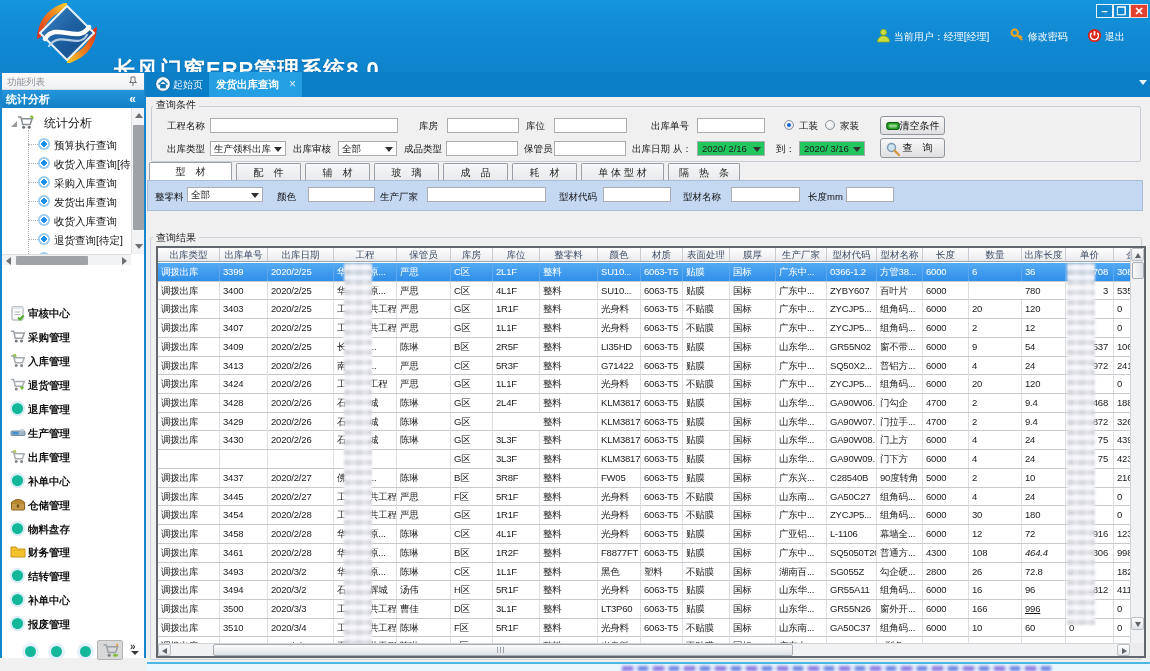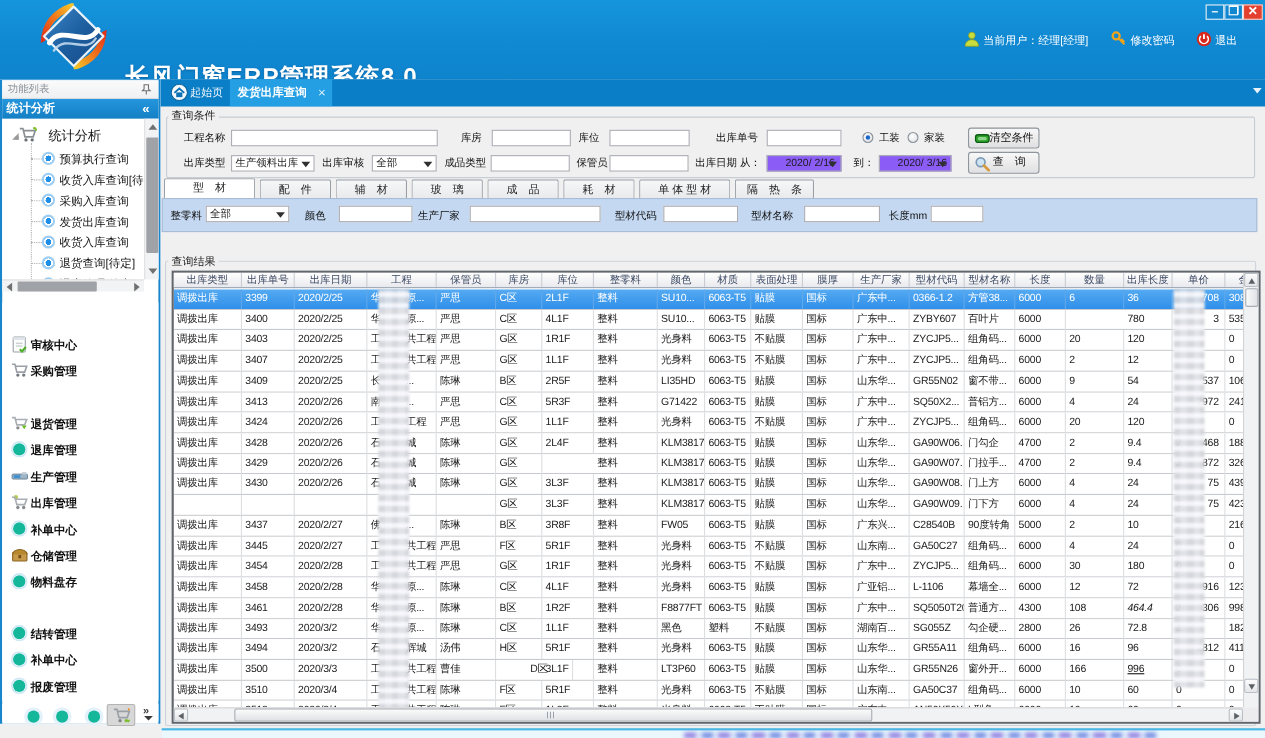--- a/index.html
+++ b/index.html
@@ -65,21 +65,21 @@
 
   
   #content { left:146px; top:97px; width:1004px; height:565px; background:#f0f0f0; }
   .gbox-label { position:absolute; background:#f0f0f0; padding:0 3px; color:#222; font-size:10px; }
   #qbox { left:5px; top:9px; width:990px; height:56px; border:1px solid #c6cdd4; border-radius:2px; }
   #qbox-label { left:7px; top:1px; }
   .fld-label { position:absolute; color:#111; line-height:15px; white-space:nowrap; font-size:9.5px; }
   .fld-input { position:absolute; height:15px; background:#fff; border:1px solid #abadb3; font-size:9.5px; }
   .fld-select { position:absolute; height:15px; background:#fff; border:1px solid #abadb3; line-height:13px; padding-left:3px; overflow:hidden; white-space:nowrap; font-size:9.5px; }
   .fld-select .arr, .fld-date .arr { position:absolute; right:3px; top:5px; width:0; height:0; border-left:4px solid transparent; border-right:4px solid transparent; border-top:5px solid #303030; }
-  .fld-date { position:absolute; height:15px; background:#8b5cf6; border:1px solid #abadb3; line-height:13px; padding-left:16px; font-size:9.5px; }
+  .fld-date { position:absolute; height:15px; background:#22c55e; border:1px solid #abadb3; line-height:13px; padding-left:4px; font-size:9.5px; }
   .radio { position:absolute; width:10px; height:10px; border-radius:50%; border:1px solid #8a9299; background:radial-gradient(circle at 40% 35%, #ffffff, #d8dde2); }
   .radio.on::after { content:""; position:absolute; left:2px; top:2px; width:4px; height:4px; border-radius:50%; background:#1a66c8; }
   .btn { position:absolute; width:65px; height:19px; background:linear-gradient(180deg,#f8f8f8,#e0e0e2); border:1px solid #8e959c; border-radius:3px; color:#111; text-align:center; line-height:17px; font-size:10px; }
   .btn .ic { position:absolute; left:5px; top:3px; }
 
   
   #mat-tabs { left:3px; top:65px; width:1000px; height:18px; }
   .mtab { position:absolute; top:1px; height:17px; background:linear-gradient(180deg,#f6f7f8,#e9eaec); border:1px solid #9aa0a8; border-bottom:none; text-align:center; line-height:17px; color:#222; border-radius:2px 2px 0 0; font-size:10px; }
   .mtab.active { top:0; height:18px; background:#ffffff; font-weight:normal; }
 
@@ -294,20 +294,29 @@
           <span class="lbl">审核中心</span>
         </div>
         <div class="menu-item" style="top: 49.9px;">
           <span class="mi-ic"><svg width="16" height="15" viewBox="0 0 18 16">
               <path d="M1 2 L4 2 L6 10 L14 10 L16 4 L5 4" fill="none" stroke="#9aa0a6" stroke-width="1.7"></path>
               <circle cx="7" cy="13" r="1.7" fill="#73797f"></circle>
               <circle cx="13" cy="13" r="1.7" fill="#73797f"></circle>
             </svg></span>
           <span class="lbl">采购管理</span>
         </div>
+        <div class="menu-item" style="top: 73.85px;">
+          <span class="mi-ic"><svg width="16" height="15" viewBox="0 0 18 16">
+              <circle cx="5" cy="3" r="2.4" fill="#8cc63e"></circle>
+              <path d="M1 3 L4 3 L6 10.5 L14 10.5 L16 5 L5 5" fill="none" stroke="#a8aeb4" stroke-width="1.7"></path>
+              <circle cx="7" cy="13.5" r="1.7" fill="#85888c"></circle>
+              <circle cx="13" cy="13.5" r="1.7" fill="#85888c"></circle>
+            </svg></span>
+          <span class="lbl">入库管理</span>
+        </div>
         <div class="menu-item" style="top: 97.8px;">
           <span class="mi-ic"><svg width="16" height="15" viewBox="0 0 18 16">
               <path d="M1 2.5 L4 2.5 L6 10 L14 10 L16 4.5 L5 4.5" fill="none" stroke="#a8aeb4" stroke-width="1.7"></path>
               <circle cx="7" cy="13" r="1.7" fill="#85888c"></circle>
               <path d="M11 10.5 L16 10.5 L13.5 14.5 Z" fill="#6cbf22"></path>
             </svg></span>
           <span class="lbl">退货管理</span>
         </div>
         <div class="menu-item" style="top: 121.75px;">
           <span class="mi-ic"><svg width="15" height="15" viewBox="0 0 16 16">
@@ -347,20 +356,27 @@
               <rect x="6.8" y="7.5" width="2.4" height="3" fill="#6e4e12"></rect>
             </svg></span>
           <span class="lbl">仓储管理</span>
         </div>
         <div class="menu-item" style="top: 241.5px;">
           <span class="mi-ic"><svg width="15" height="15" viewBox="0 0 16 16">
               <circle cx="8" cy="8" r="6" fill="#15b79b"></circle>
               <circle cx="8" cy="8" r="7.2" fill="none" stroke="#cfe8f6" stroke-width="1.6"></circle>
             </svg></span>
           <span class="lbl">物料盘存</span>
+        </div>
+        <div class="menu-item" style="top: 265.45px;">
+          <span class="mi-ic"><svg width="16" height="14" viewBox="0 0 16 14">
+              <path d="M1 3 L6 3 L7.5 5 L15 5 L15 13 L1 13 Z" fill="#f5c22c" stroke="#c8941a" stroke-width="1"></path>
+              <path d="M1 6.5 L15 6.5" stroke="#e8b424" stroke-width="1"></path>
+            </svg></span>
+          <span class="lbl">财务管理</span>
         </div>
         <div class="menu-item" style="top: 289.4px;">
           <span class="mi-ic"><svg width="15" height="15" viewBox="0 0 16 16">
               <circle cx="8" cy="8" r="6" fill="#15b79b"></circle>
               <circle cx="8" cy="8" r="7.2" fill="none" stroke="#cfe8f6" stroke-width="1.6"></circle>
             </svg></span>
           <span class="lbl">结转管理</span>
         </div>
         <div class="menu-item" style="top: 313.35px;">
           <span class="mi-ic"><svg width="15" height="15" viewBox="0 0 16 16">
@@ -897,21 +913,21 @@
             <span class="gcell" style="left: 864px; width: 44px;">96</span>
             <span class="gcell" style="left: 908px; width: 48px;"><span></span><span class="pr-r">2812</span></span>
             <span class="gcell" style="left: 956px; width: 44px;">411</span>
           </div>
           <div class="grow" style="top: 336.96px; height: 18.72px;">
             <span class="gcell" style="left: 0px; width: 62px;">调拨出库</span>
             <span class="gcell" style="left: 62px; width: 48px;">3500</span>
             <span class="gcell" style="left: 110px; width: 66px;">2020/3/3</span>
             <span class="gcell" style="left: 176px; width: 63px;"><span>工</span><span class="proj-r">共工程</span></span>
             <span class="gcell" style="left: 239px; width: 54px;">曹佳</span>
-            <span class="gcell" style="left: 293px; width: 42px; margin-left: 28px;">D区</span>
+            <span class="gcell" style="left: 293px; width: 42px;">D区</span>
             <span class="gcell" style="left: 335px; width: 47px;">3L1F</span>
             <span class="gcell" style="left: 382px; width: 58px;">整料</span>
             <span class="gcell" style="left: 440px; width: 43px;">LT3P60</span>
             <span class="gcell" style="left: 483px; width: 42px;">6063-T5</span>
             <span class="gcell" style="left: 525px; width: 47px;">贴膜</span>
             <span class="gcell" style="left: 572px; width: 46px;">国标</span>
             <span class="gcell" style="left: 618px; width: 51px;">山东华...</span>
             <span class="gcell" style="left: 669px; width: 50px;">GR55N26</span>
             <span class="gcell" style="left: 719px; width: 46px;">窗外开...</span>
             <span class="gcell" style="left: 765px; width: 46px;">6000</span>

